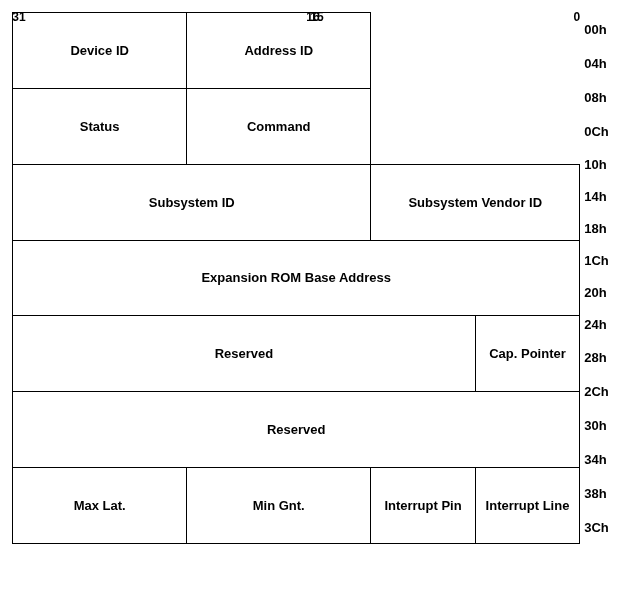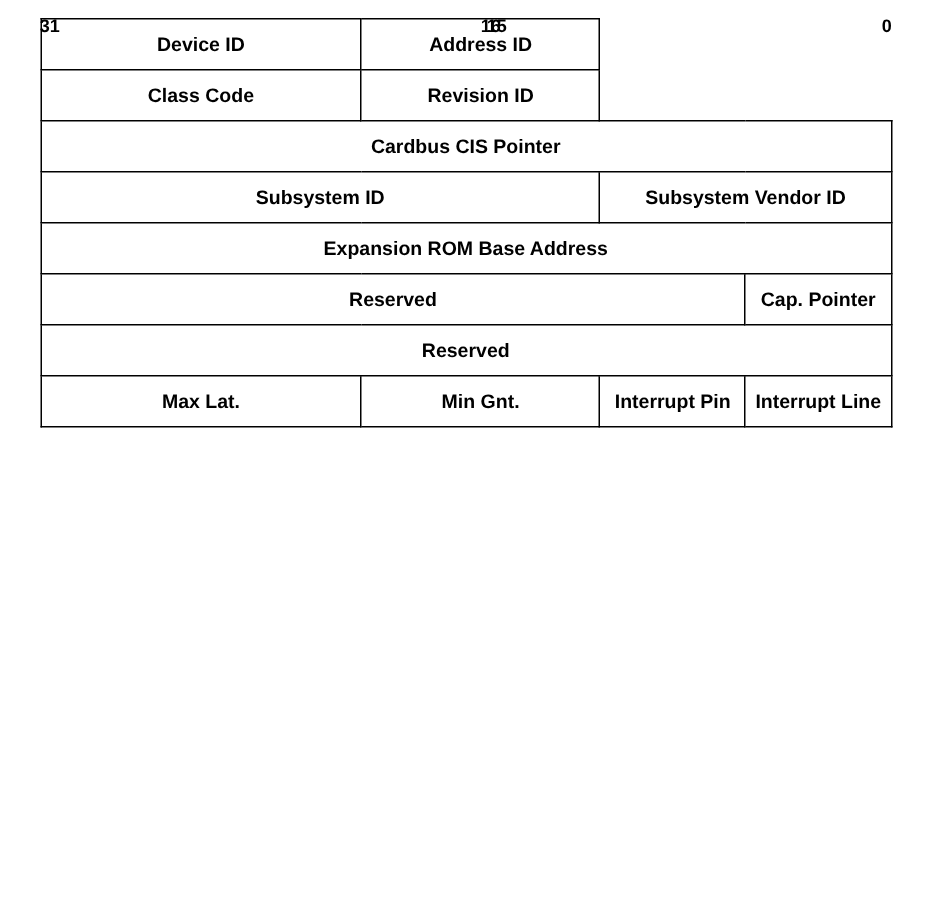--- a/index.html
+++ b/index.html
@@ -79,31 +79,28 @@
 
     <div style="display:flex; flex-direction:row; align-items:stretch;">
       <table class="pci-table">
 
         <tbody>
             <tr class="row-standard">
           <td style="width:284px;">Device ID</td>
           <td style="width:284px;">Address ID</td>
         </tr>
 
-
         <tr class="row-standard">
-          <td style="width:426px;">Class Code</td>
-          <td style="width:142px;">Revision ID</td>
+          <td style="width:284px;">Status</td>
+          <td style="width:284px;">Command</td>
         </tr>
 
 
 
-        <tr class="row-standard">
-          <td colspan="4">Cardbus CIS Pointer</td>
-        </tr>
+
 
         <tr class="row-standard">
           <td colspan="2" style="width:284px;text-align:center;">Subsystem ID</td>
           <td colspan="2" style="width:284px;">Subsystem Vendor ID</td>
         </tr>
 
         <tr class="row-standard">
           <td colspan="4">Expansion ROM Base Address</td>
         </tr>
 
@@ -119,15 +116,34 @@
         <tr class="row-standard">
           <td style="width:142px;">Max Lat.</td>
           <td style="width:142px;">Min Gnt.</td>
           <td style="width:142px;">Interrupt Pin</td>
           <td style="width:142px;text-align:center;">Interrupt Line</td>
         </tr>
 
       </tbody>
         </table>
 
+      <div class="offset-col">
+        <div class="offset-cell" style="height:34px;">00h</div>
+        <div class="offset-cell" style="height:34px;">04h</div>
+        <div class="offset-cell" style="height:34px;">08h</div>
+        <div class="offset-cell" style="height:34px;">0Ch</div>
+
+        <div class="offset-cell" style="height:32px;">10h</div>
+        <div class="offset-cell" style="height:32px;">14h</div>
+        <div class="offset-cell" style="height:32px;">18h</div>
+        <div class="offset-cell" style="height:32px;">1Ch</div>
+        <div class="offset-cell" style="height:32px;">20h</div>
+        <div class="offset-cell" style="height:32px;">24h</div>
+        <div class="offset-cell" style="height:34px;">28h</div>
+        <div class="offset-cell" style="height:34px;">2Ch</div>
+        <div class="offset-cell" style="height:34px;">30h</div>
+        <div class="offset-cell" style="height:34px;">34h</div>
+        <div class="offset-cell" style="height:34px;">38h</div>
+        <div class="offset-cell" style="height:34px;">3Ch</div>
+      </div>
     </div>
   </div>
 </div>
 
 </body></html>

